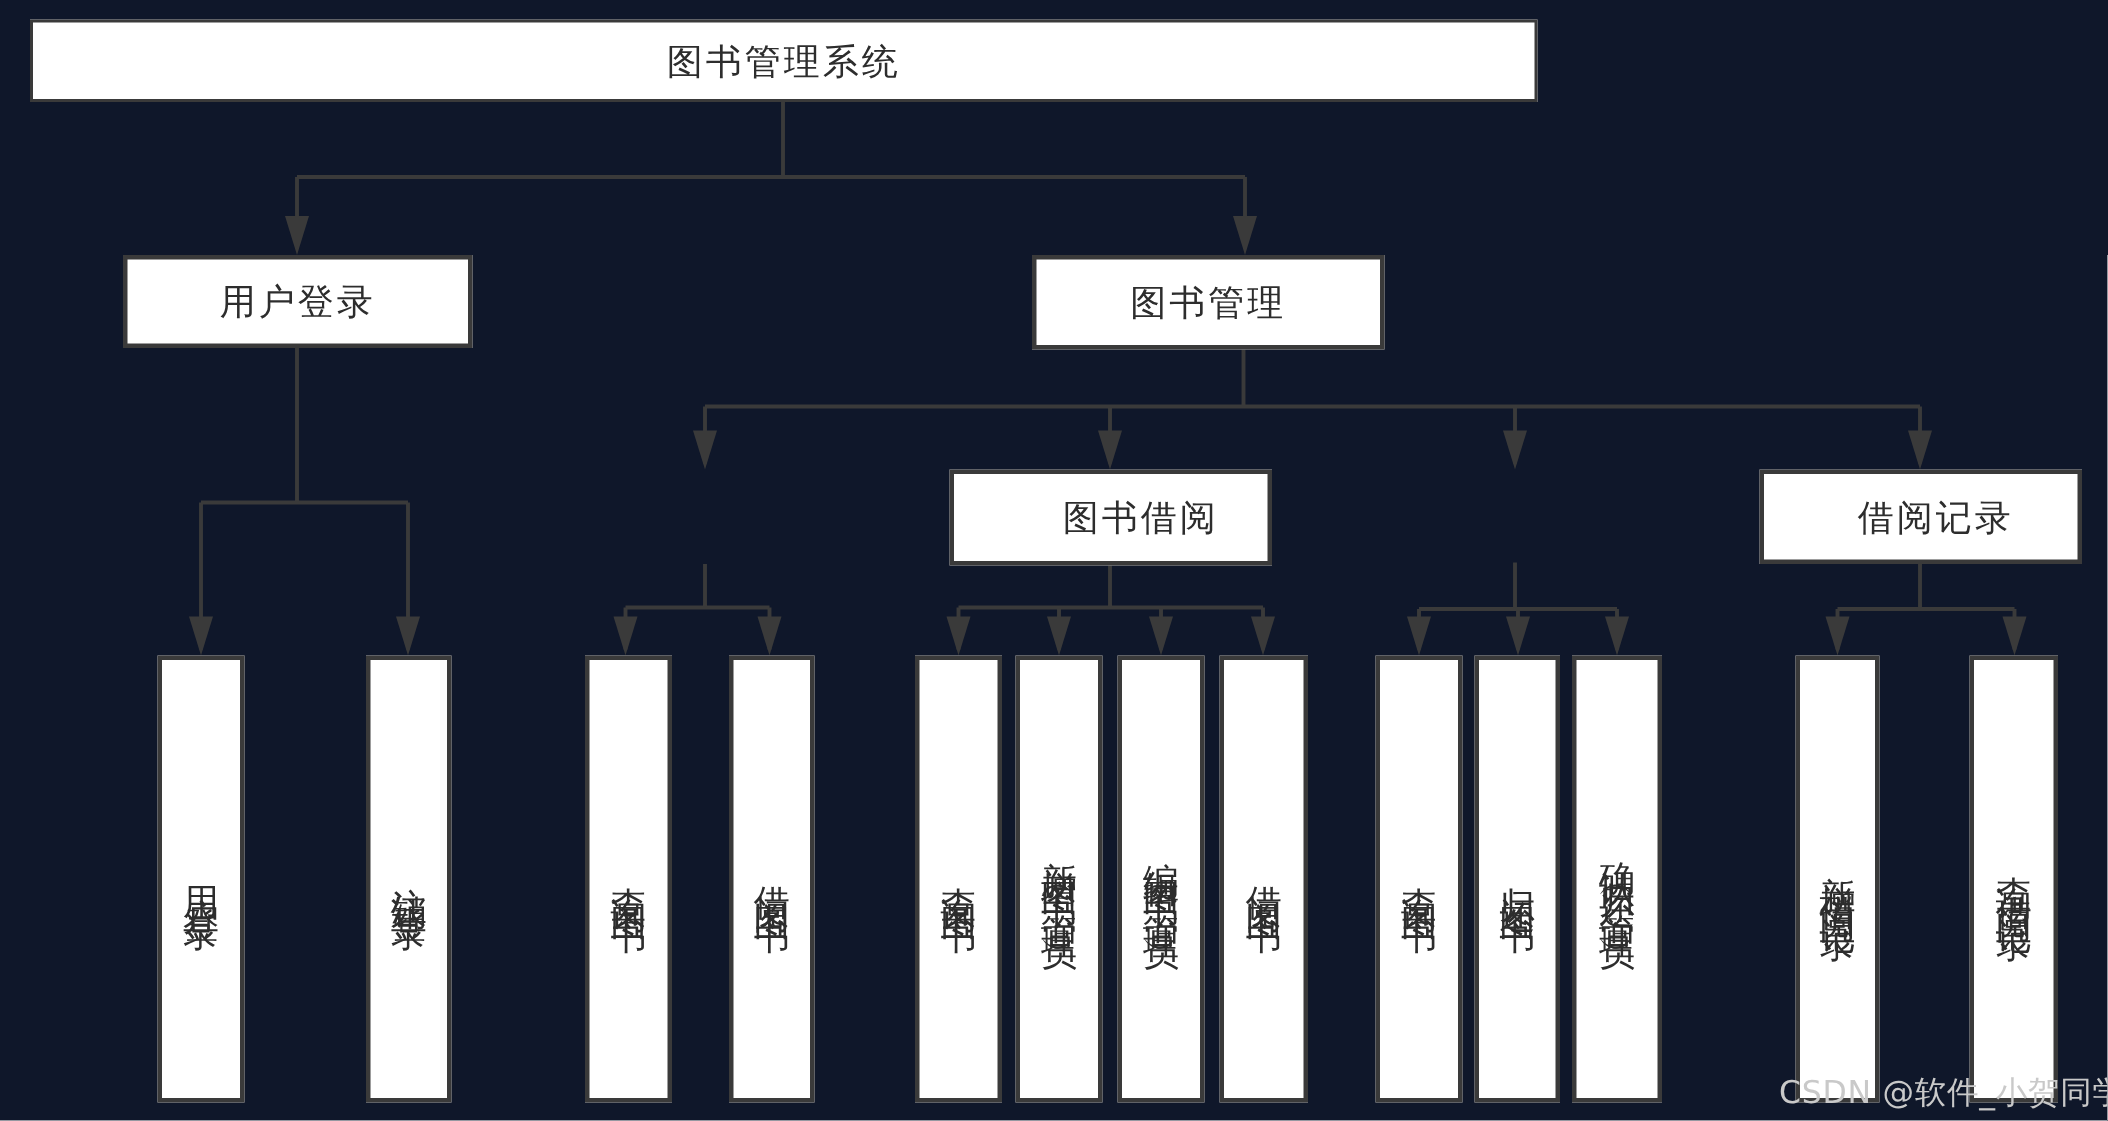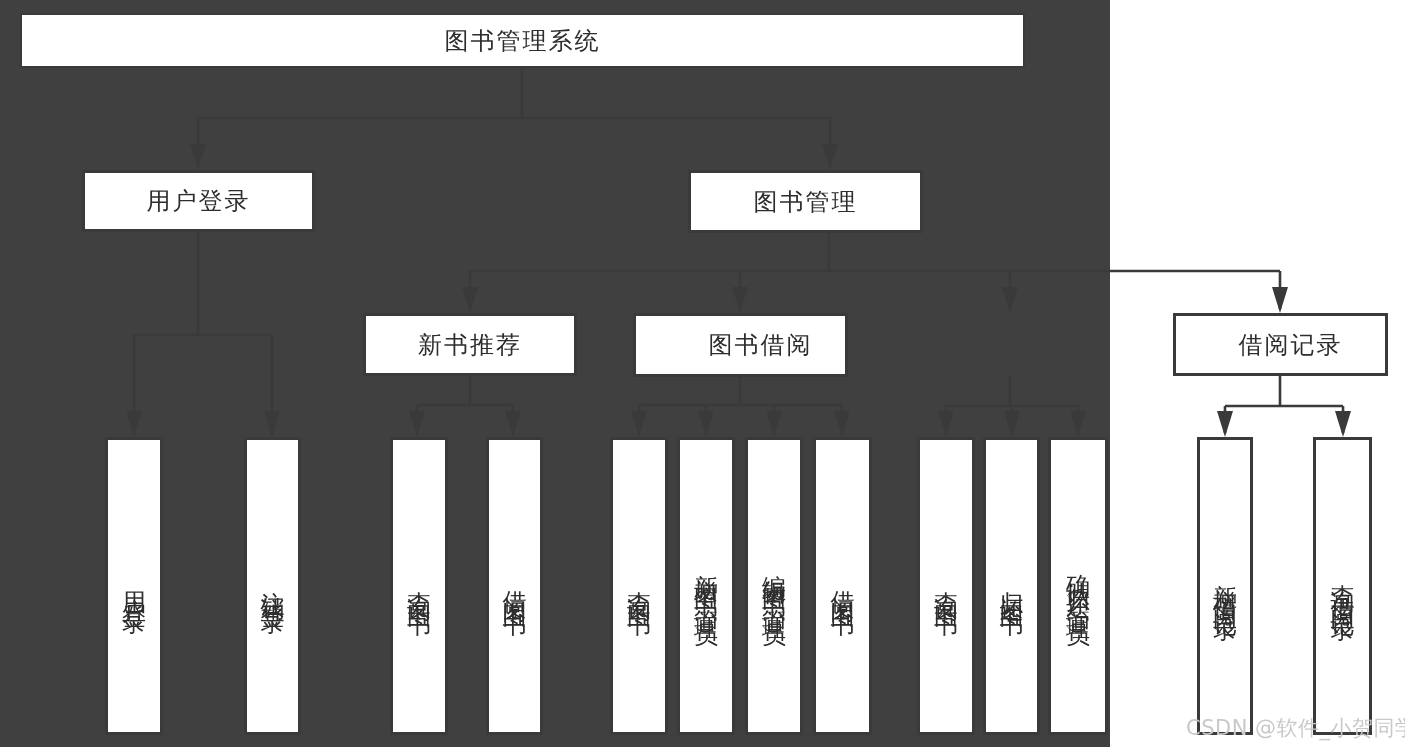--- a/index.html
+++ b/index.html
@@ -3,21 +3,21 @@
 <meta charset="utf-8">
 <style>
   :root{
     --line:#3a3a3a;
     --text:#2d2d2d;
     --wm:#c9c9c9;
   }
   *{margin:0;padding:0;box-sizing:border-box;}
   html,body{width:1405px;height:747px;background:#ffffff;overflow:hidden;
     font-family:"DejaVu Sans","Liberation Sans",sans-serif;}
-  .canvas{position:relative;width:1110px;height:747px;background:#404040;}
+  .canvas{position:relative;width:1405px;height:747px;background:#0f172a;}
   svg.wires{position:absolute;left:0;top:0;width:1405px;height:747px;pointer-events:none;}
 
   .box{
     position:absolute;
     background:#ffffff;
     border:3px solid var(--line);
     color:var(--text);
     display:flex;align-items:center;justify-content:center;
     font-size:24px;letter-spacing:2px;line-height:1;
     white-space:nowrap;
@@ -99,21 +99,20 @@
       <polygon points="1217,411 1233,411 1225,437"></polygon>
       <polygon points="1335,411 1351,411 1343,437"></polygon>
     </g>
   </svg>
 
   <div class="box root" style="left:20px;top:13px;width:1005px;height:55px;">图书管理系统</div>
 
   <div class="box" style="left:82px;top:170px;width:233px;height:62px;">用户登录</div>
   <div class="box" style="left:688px;top:170px;width:235px;height:63px;">图书管理</div>
 
-  <div class="box" style="left:363px;top:313px;width:214px;height:63px;">新书推荐</div>
   <div class="box" style="left:633px;top:313px;width:215px;height:64px;padding-left:40px;">图书借阅</div>
   <div class="box" style="left:1173px;top:313px;width:215px;height:63px;padding-left:20px;">借阅记录</div>
 
   <div class="vbox" style="left:105px;top:437px;width:58px;height:298px;">
     <span>用户登录</span>
   </div>
   <div class="vbox" style="left:244px;top:437px;width:57px;height:298px;">
     <span>注销登录</span>
   </div>
 

